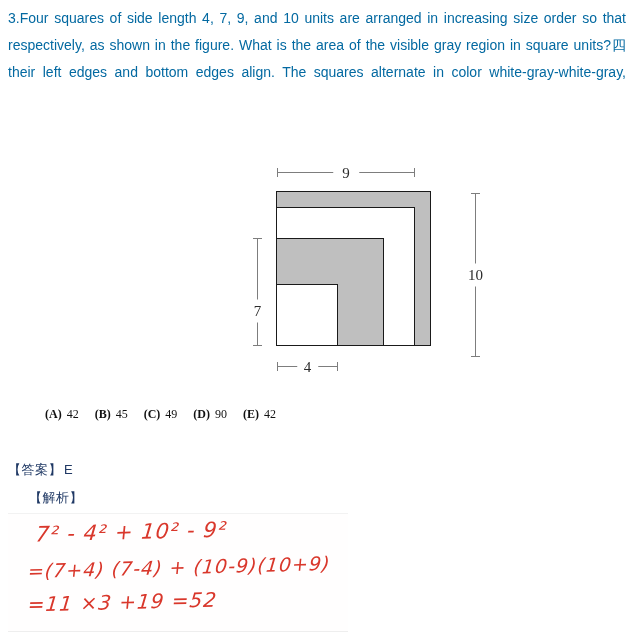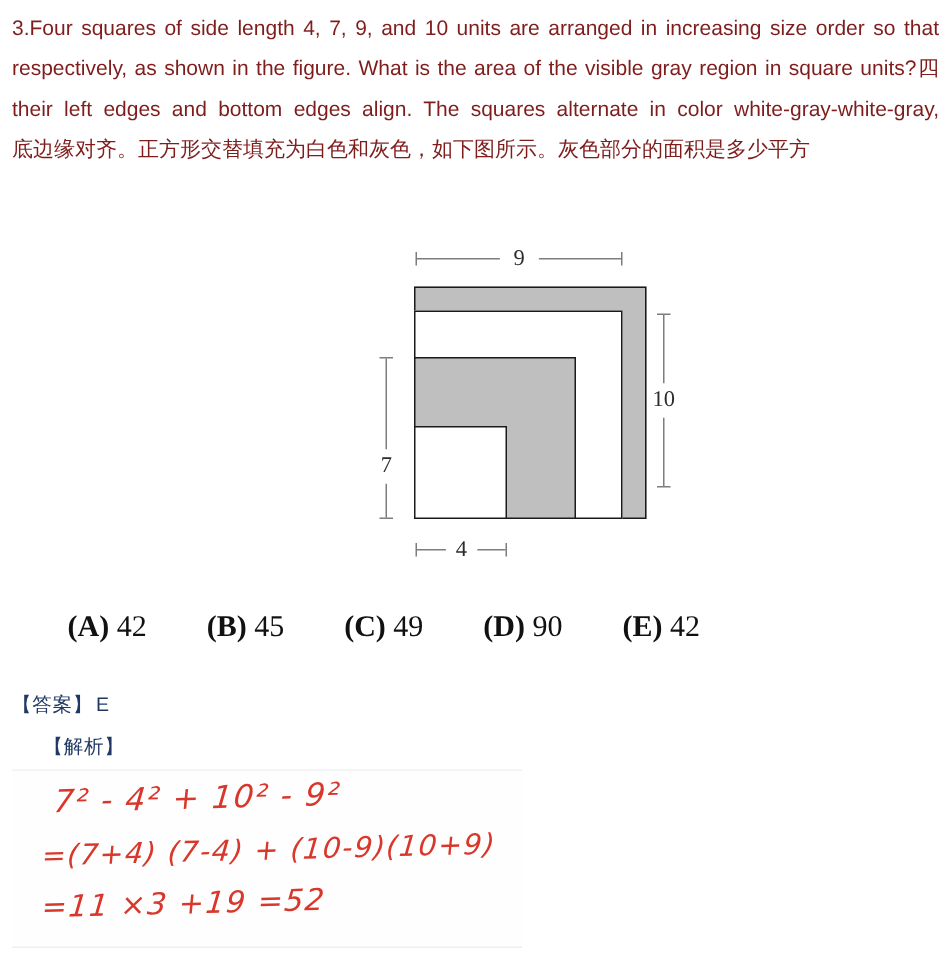--- a/index.html
+++ b/index.html
@@ -1,20 +1,20 @@
 <!DOCTYPE html>
 <html><head>
 <meta charset="utf-8">
 <style>
   * { margin:0; padding:0; box-sizing:border-box; }
   html,body { width:633px; height:639px; background:#ffffff; overflow:hidden; }
   body { position:relative; font-family:"Liberation Sans", sans-serif; color:#1a1a1a; }
 
   
-  .problem { position:absolute; left:8px; top:5px; width:618px; font-size:14px; line-height:27px; color:#7f1d1d; }
+  .problem { position:absolute; left:8px; top:5px; width:618px; font-size:14px; line-height:27px; color:#0369a1; }
   .problem .pline { text-align:justify; text-align-last:justify; white-space:normal; }
   .problem .pline.last { text-align-last:left; }
 
   
   .fig { position:absolute; left:0; top:0; width:633px; height:0; }
   .sq { position:absolute; border:1.5px solid #1a1a1a; }
   .sq.gray { background:#bfbfbf; }
   .sq.white { background:#ffffff; }
   .sq10 { left:276px; top:191px; width:155px; height:155px; }
   .sq9  { left:276px; top:207px; width:139px; height:139px; }
@@ -25,27 +25,27 @@
   .dim-h { height:9px; border-left:1px solid #7d7d7d; border-right:1px solid #7d7d7d; }
   .dim-h::before { content:""; position:absolute; left:0; right:0; top:4px; border-top:1px solid #7d7d7d; }
   .dim-v { width:9px; border-top:1px solid #7d7d7d; border-bottom:1px solid #7d7d7d; }
   .dim-v::before { content:""; position:absolute; top:0; bottom:0; left:4px; border-left:1px solid #7d7d7d; }
   .dim-label { position:absolute; background:#ffffff; z-index:2; line-height:17px; }
   .dim-h .dim-label { left:50%; top:50%; transform:translate(-50%,-50%); padding:0 9px; }
   .dim-v .dim-label { left:50%; top:50%; transform:translate(-50%,-50%); padding:3px 1px; }
   .dim-top    { left:277px; top:168px; width:138px; }
   .dim-bottom { left:277px; top:362px; width:61px; }
   .dim-bottom .dim-label { padding:0 7px; }
-  .dim-right  { left:438px; top:193px; height:116px;margin-top:16px; }
+  .dim-right  { left:471px; top:193px; height:164px; }
   .dim-left   { left:253px; top:238px; height:108px; }
   .dim-left .dim-label { top:68%; }
 
   
-  .choices { position:absolute; left:45px; top:407px; display:flex; gap:40px;
-             font-family:"Liberation Serif", serif; font-size:20px; color:#111;align-items:center; }
+  .choices { position:absolute; left:45px; top:407px; display:flex; gap:16px;
+             font-family:"Liberation Serif", serif; font-size:12px; color:#111;align-items:center; }
   .choice b { font-weight:bold; margin-right:5px; }
 
   
   .ans-line { position:absolute; left:8px; font-size:13px; color:#1f3864; letter-spacing:0.5px; }
   .ans-answer { top:461px; }
   .ans-solution { top:489px;margin-left:21px; }
   .ans-line .val { color:#1f3864; margin-left:2px; }
 
   
   .handwriting-box { position:absolute; left:8px; top:513px; width:340px; height:119px;
@@ -56,21 +56,20 @@
   .hw2 { left:20px; top:42px; font-size:19px; }
   .hw3 { left:20px; top:76px; font-size:20px; }
 </style>
 </head>
 <body>
 
 <div class="problem">
   <div class="pline">3.Four squares of side length 4, 7, 9, and 10 units are arranged in increasing size order so that</div>
   <div class="pline">respectively, as shown in the figure. What is the area of the visible gray region in square units?四</div>
   <div class="pline">their left edges and bottom edges align. The squares alternate in color white-gray-white-gray,</div>
-  <div class="pline last">底边缘对齐。正方形交替填充为白色和灰色，如下图所示。灰色部分的面积是多少平方</div>
 </div>
 
 <div class="fig">
   <div class="sq gray  sq10"></div>
   <div class="sq white sq9"></div>
   <div class="sq gray  sq7"></div>
   <div class="sq white sq4"></div>
 
   <div class="dim dim-h dim-top">
     <span class="dim-label">9</span>

